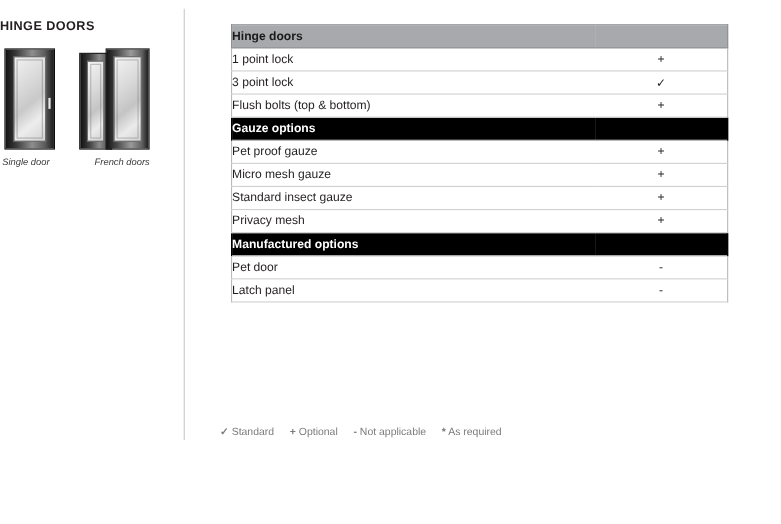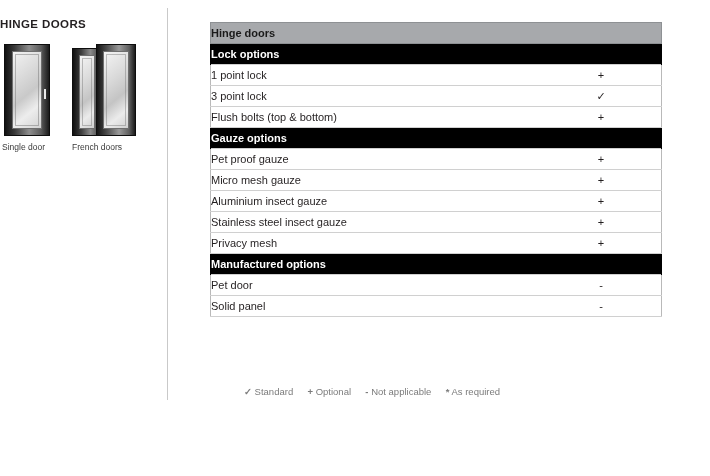--- a/index.html
+++ b/index.html
@@ -37,25 +37,26 @@
   
   .door-fig {
     position: absolute;
   }
   #single-door-fig { left: 4px; top: 44px; }
   #french-door-fig { left: 72px; top: 44px; }
 
   .door-caption {
     position: absolute;
     font-size: 8.5px;
+    font-style: italic;
     color: #3a3a3a;
     white-space: nowrap;
   }
   #single-door-caption { left: 2px; top: 142px; }
-  #french-door-caption { left: 72px; top: 142px; text-align: center; }
+  #french-door-caption { left: 86px; top: 142px; text-align: center; }
 
   
   .sd-frame {
     position: relative;
     width: 46px;
     height: 92px;
     background: linear-gradient(to right, #111 0%, #3a3a3a 22%, #8e8e8e 55%, #5a5a5a 82%, #1a1a1a 100%);
     border: 1px solid #0d0d0d;
     box-sizing: border-box;
   }
@@ -189,21 +190,20 @@
   .r-head td.label, .r-head td.mark { border-bottom: 1px solid #8e9194; }
 
   
   #legend {
     position: absolute;
     left: 200px;
     top: 386px;
     font-size: 9.5px;
     color: #7b7b7b;
     white-space: nowrap;
-    margin-left: 44px;
   }
   #legend .sym { font-weight: bold; }
   #legend .gap { display: inline-block; width: 9px; }
 </style>
 </head>
 <body>
 
 <div id="left-panel">
 
   <div id="section-title">HINGE DOORS</div>
@@ -233,24 +233,20 @@
 <div id="divider"></div>
 
 <div id="table-wrap">
   <table class="spec">
     <tbody>
       <tr class="r-head">
         <td class="label">Hinge doors</td>
         <td class="mark"></td>
       </tr>
 
-      <tr class="r-group">
-        <td class="label">Lock options</td>
-        <td class="mark"></td>
-      </tr>
       <tr class="r-item">
         <td class="label">1 point lock</td>
         <td class="mark">+</td>
       </tr>
       <tr class="r-item">
         <td class="label">3 point lock</td>
         <td class="mark">✓</td>
       </tr>
       <tr class="r-item">
         <td class="label">Flush bolts (top &amp; bottom)</td>
@@ -263,42 +259,38 @@
       </tr>
       <tr class="r-item">
         <td class="label">Pet proof gauze</td>
         <td class="mark">+</td>
       </tr>
       <tr class="r-item">
         <td class="label">Micro mesh gauze</td>
         <td class="mark">+</td>
       </tr>
       <tr class="r-item">
-        <td class="label">Aluminium insect gauze</td>
-        <td class="mark">+</td>
-      </tr>
-      <tr class="r-item">
-        <td class="label">Stainless steel insect gauze</td>
+        <td class="label">Standard insect gauze</td>
         <td class="mark">+</td>
       </tr>
       <tr class="r-item">
         <td class="label">Privacy mesh</td>
         <td class="mark">+</td>
       </tr>
 
       <tr class="r-group">
         <td class="label">Manufactured options</td>
         <td class="mark"></td>
       </tr>
       <tr class="r-item">
         <td class="label">Pet door</td>
         <td class="mark">-</td>
       </tr>
       <tr class="r-item">
-        <td class="label">Solid panel</td>
+        <td class="label">Latch panel</td>
         <td class="mark">-</td>
       </tr>
     </tbody>
   </table>
 </div>
 
 <div id="legend">
   <span class="sym">✓</span>
   <span>Standard</span>
   <span class="gap"></span>

